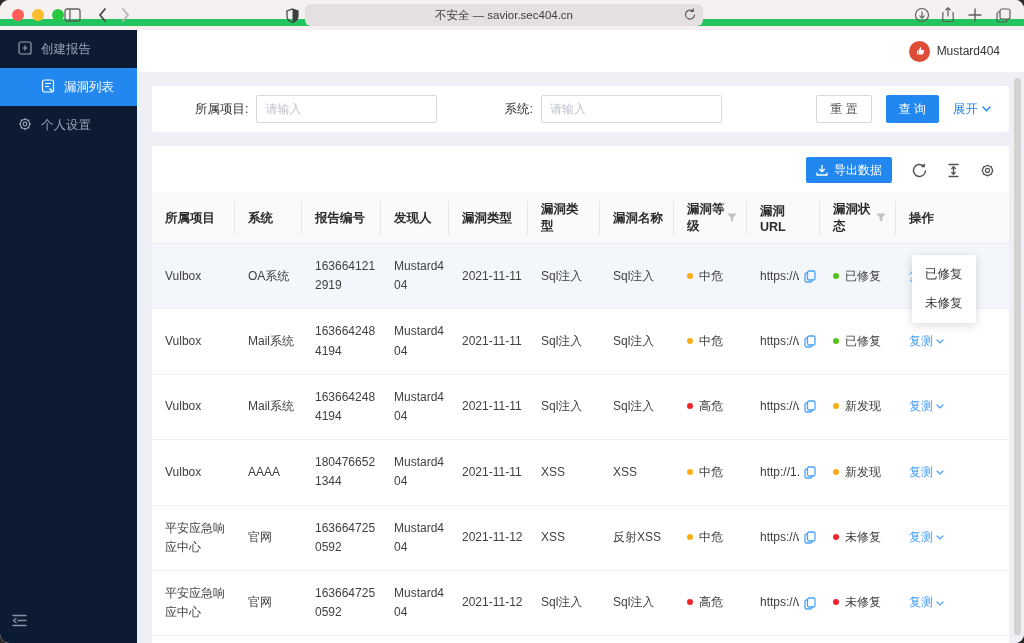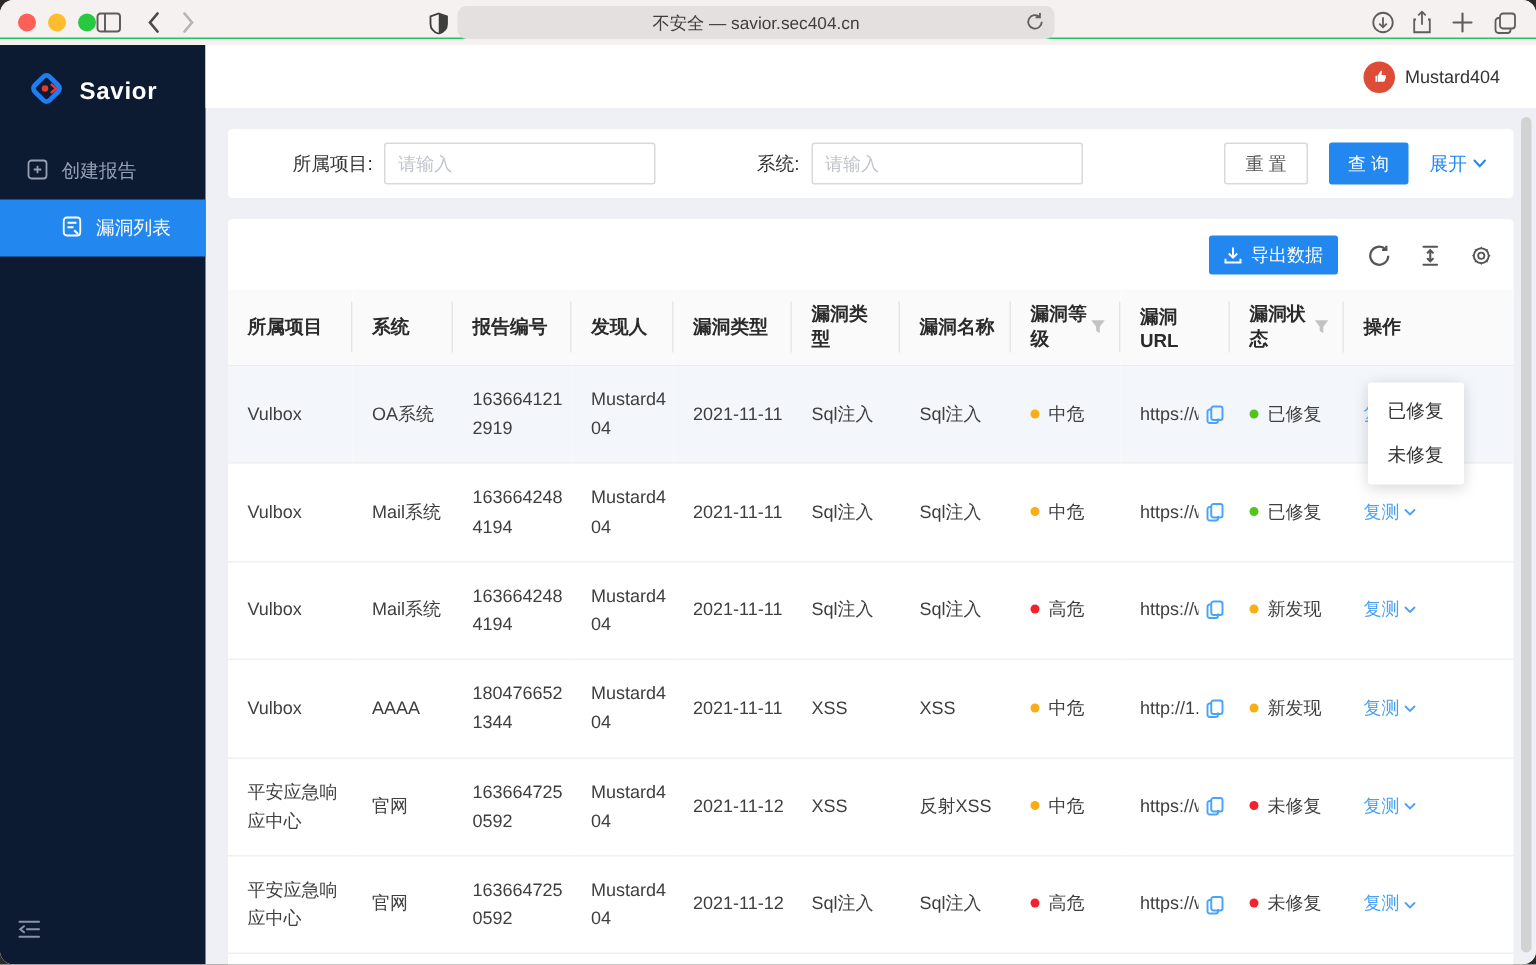--- a/index.html
+++ b/index.html
@@ -1,21 +1,21 @@
 <!DOCTYPE html>
 <html><head>
 <meta charset="utf-8">
 <style>
   * { box-sizing: border-box; margin: 0; padding: 0; }
   html,body { width:1024px; height:643px; }
   body { font-family: "Liberation Sans", "DejaVu Sans", sans-serif; background:#2a2a2a; }
   .window { position:relative; width:1024px; height:643px; background:#f5f1f0; border-radius:9px; overflow:hidden; }
 
   
-  .chrome { position:relative; height:26px; background:#f5f1f0; border-bottom:1px solid #22c55e; }
+  .chrome { position:relative; height:26px; background:#f5f1f0; border-bottom:7px solid #22c55e; }
   .traffic { position:absolute; top:9px; left:12px; display:flex; gap:8px; }
   .dot-btn { width:12px; height:12px; border-radius:50%; }
   .chrome-ic { position:absolute; top:5px; width:20px; height:20px; display:flex; align-items:center; justify-content:center; color:#5d5d5d; }
   .chrome-ic svg { display:block; }
   .url-pill { position:absolute; top:4px; left:305px; width:398px; height:22px; background:#e4e0df; border-radius:6px; display:flex; align-items:center; justify-content:center; font-size:11.5px; color:#3e3e3e; }
   .url-reload { position:absolute; right:7px; top:4px; color:#5d5d5d; }
 
   
   .app { position:absolute; top:30px; left:0; right:0; bottom:0; background:#eef0f5; }
   .sidebar { position:absolute; top:0; left:0; bottom:0; width:137px; background:#0c1a32; }
@@ -133,47 +133,45 @@
       <svg width="15" height="15" viewBox="0 0 15 15" fill="none" stroke="currentColor" stroke-width="1.2">
           <rect x="4" y="1" width="10" height="10" rx="2"></rect>
           <path d="M11 11 V12 a2 2 0 0 1 -2 2 H3 a2 2 0 0 1 -2 -2 V6 a2 2 0 0 1 2 -2 H4"></path>
         </svg>
     </div>
   </div>
 
   <div class="app">
 
     <div class="sidebar">
-      <div class="logo-row">
-        <span>
-          <svg width="26" height="26" viewBox="0 0 26 26">
-              <rect x="6" y="6" width="14" height="14" rx="3" transform="rotate(45 13 13)" fill="none" stroke="#1f7df0" stroke-width="3.2"></rect>
-              <circle cx="12" cy="13" r="2.2" fill="#e23a30"></circle>
-              <path d="M16.5 10.5 L19.5 13 L16.5 15.5" fill="none" stroke="#e23a30" stroke-width="1.8" stroke-linecap="round"></path>
-            </svg>
-        </span>
-        <span class="logo-text">Savior</span>
-      </div>
       <div id="nav-items">
           <div class="nav-item">
             <span><svg width="14" height="14" viewBox="0 0 14 14" fill="none" stroke="currentColor" stroke-width="1.2">
                 <rect x="1" y="1" width="12" height="12" rx="2"></rect>
                 <line x1="7" y1="4.5" x2="7" y2="9.5"></line>
                 <line x1="4.5" y1="7" x2="9.5" y2="7"></line>
               </svg></span>
             <span>创建报告</span>
           </div>
           <div class="nav-item active">
             <span><svg width="14" height="14" viewBox="0 0 14 14" fill="none" stroke="currentColor" stroke-width="1.2">
                 <rect x="1.5" y="1" width="11" height="12" rx="2"></rect>
                 <line x1="4" y1="4.5" x2="10" y2="4.5"></line>
                 <line x1="4" y1="7.5" x2="8" y2="7.5"></line>
                 <path d="M8.5 9.5 L11 12" stroke-width="1.4"></path>
               </svg></span>
             <span>漏洞列表</span>
+          </div>
+          <div class="nav-item">
+            <span><svg width="14" height="14" viewBox="0 0 16 16" fill="none" stroke="currentColor" stroke-width="1.3">
+                <circle cx="8" cy="8" r="2.2"></circle>
+                <circle cx="8" cy="8" r="5.3"></circle>
+                <path d="M8 1 V3 M8 13 V15 M1 8 H3 M13 8 H15 M3 3 L4.4 4.4 M11.6 11.6 L13 13 M13 3 L11.6 4.4 M4.4 11.6 L3 13"></path>
+              </svg></span>
+            <span>个人设置</span>
           </div>
         </div>
       <div class="collapse-ic">
         <svg width="15" height="13" viewBox="0 0 15 13" stroke="currentColor" stroke-width="1.4" stroke-linecap="round">
             <line x1="1" y1="1.5" x2="14" y2="1.5"></line>
             <line x1="6" y1="6.5" x2="14" y2="6.5"></line>
             <line x1="1" y1="11.5" x2="14" y2="11.5"></line>
             <path d="M4 4.5 L1.5 6.5 L4 8.5" fill="none"></path>
           </svg>
       </div>

